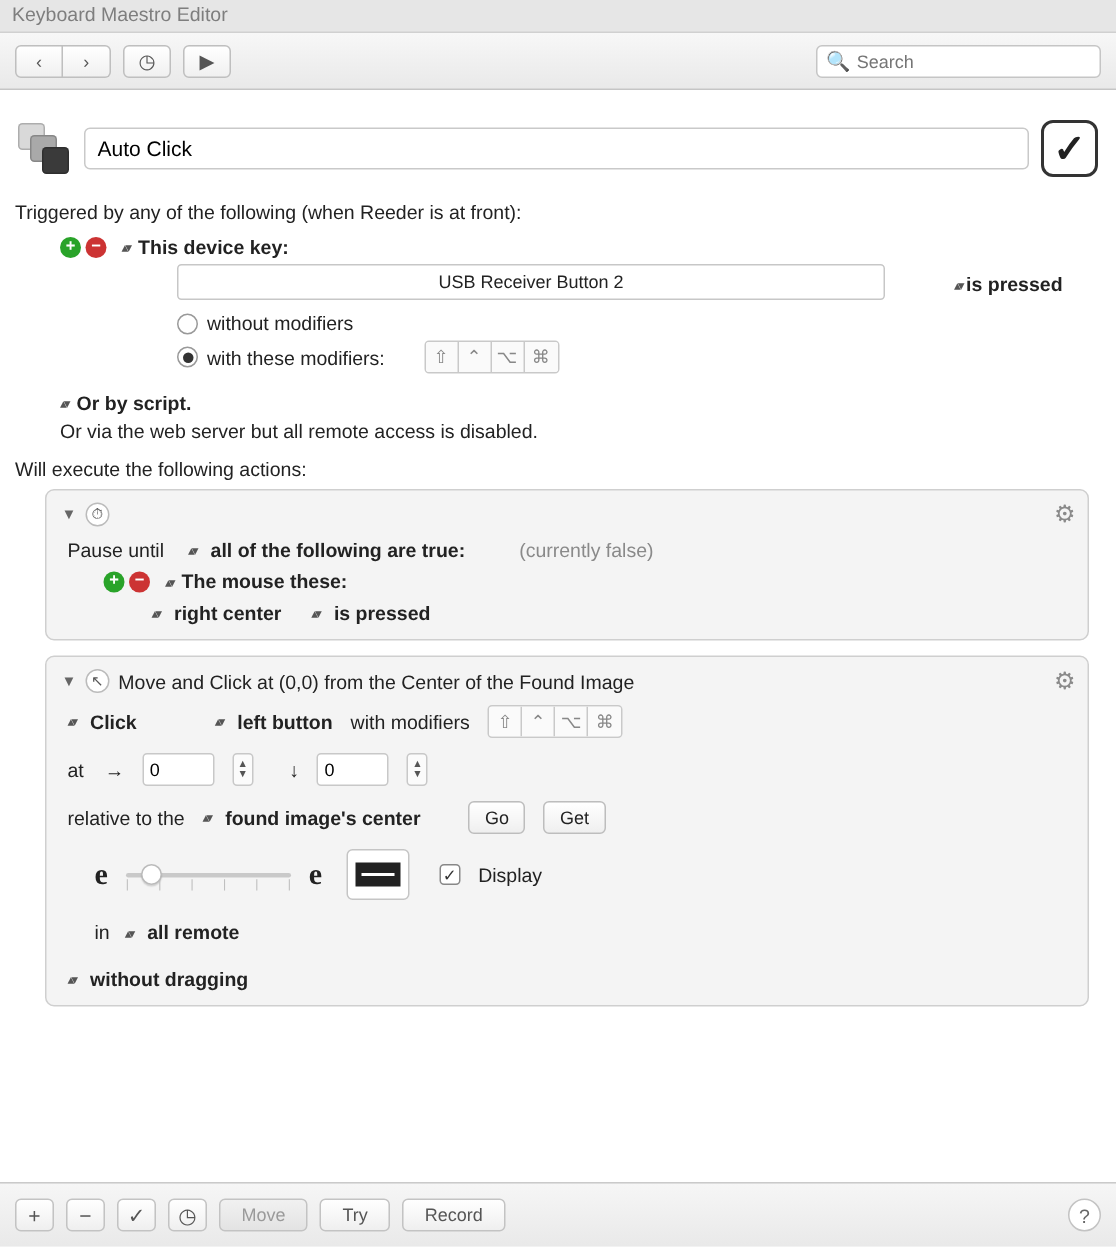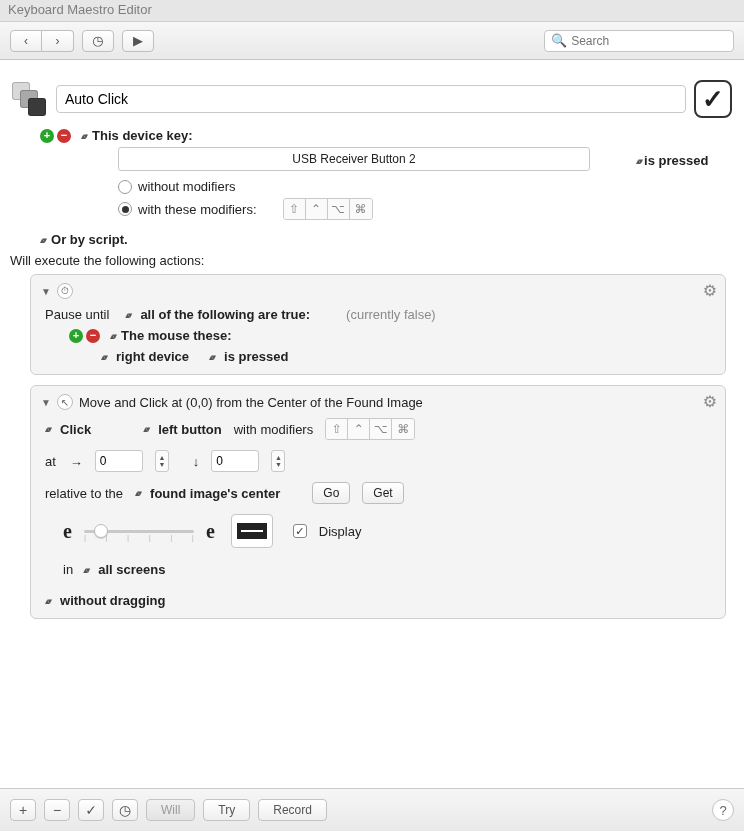--- a/index.html
+++ b/index.html
@@ -263,20 +263,21 @@
       <div class="sq sq1"></div>
         <div class="sq sq2"></div>
         <div class="sq sq3"></div>
     </div>
     <input class="macro-name" value="Auto Click" style="">
     <div class="big-check">
       <span>✓</span>
     </div>
   </div>
 
+  <div class="section-label">Triggered by any of the following (when Reeder is at front):</div>
 
   <div class="trigger-block">
     <div class="row">
       <span class="add-remove">
         <span class="circ plus">+</span>
         <span class="circ minus">−</span>
       </span>
       <span class="updown">▴▾</span>
       <span class="bold">This device key:</span>
     </div>
@@ -303,20 +304,21 @@
         <span class="m">⌥</span>
         <span class="m">⌘</span>
       </span>
     </div>
   </div>
 
   <div class="or-script row">
     <span class="updown">▴▾</span>
     <span class="bold">Or by script.</span>
   </div>
+  <div class="webserver">Or via the web server but all remote access is disabled.</div>
 
   <div class="actions-label">Will execute the following actions:</div>
 
   <div class="action-card">
     <span class="gear">⚙</span>
     <div class="action-head">
       <span class="disclosure">▼</span>
       <span class="round-icon">⏱</span>
     </div>
     <div class="row inline-gap" style="margin-left:4px;">
@@ -331,21 +333,21 @@
       <span class="add-remove">
         <span class="circ plus">+</span>
         <span class="circ minus">−</span>
       </span>
       <span class="updown">▴▾</span>
       <span class="bold">The mouse these:</span>
     </div>
     <div class="row sub-indent2 gap6">
       <span class="row gap4">
         <span class="updown">▴▾</span>
-        <span class="bold">right device</span>
+        <span class="bold">right center</span>
       </span>
       <span class="row gap4" style="margin-left:14px;">
         <span class="updown">▴▾</span>
         <span class="bold">is pressed</span>
       </span>
     </div>
   </div>
 
   <div class="action-card">
     <span class="gear">⚙</span>
@@ -417,21 +419,21 @@
       <span class="img-well" style="margin-left:10px;">
         <span class="thumb"></span>
       </span>
       <span class="chk" style="margin-left:14px;">✓</span>
       <span>Display</span>
     </div>
 
     <div class="row gap4" style="margin-left:22px;margin-top:14px;">
       <span>in</span>
       <span class="updown" style="margin-left:4px;">▴▾</span>
-      <span class="bold">all screens</span>
+      <span class="bold">all remote</span>
     </div>
 
     <div class="row gap4" style="margin-left:4px;margin-top:16px;">
       <span class="updown">▴▾</span>
       <span class="bold">without dragging</span>
     </div>
   </div>
 
 </div>
 
@@ -441,19 +443,19 @@
   </span>
   <span class="f-btn">
     <span>−</span>
   </span>
   <span class="f-btn">
     <span>✓</span>
   </span>
   <span class="f-btn">
     <span>◷</span>
   </span>
-  <span class="f-btn f-wide f-edit">Will</span>
+  <span class="f-btn f-wide f-edit">Move</span>
   <span class="f-btn f-wide">Try</span>
   <span class="f-btn f-wide">Record</span>
   <span class="right help">
     <span>?</span>
   </span>
 </div>
 
 </body></html>

